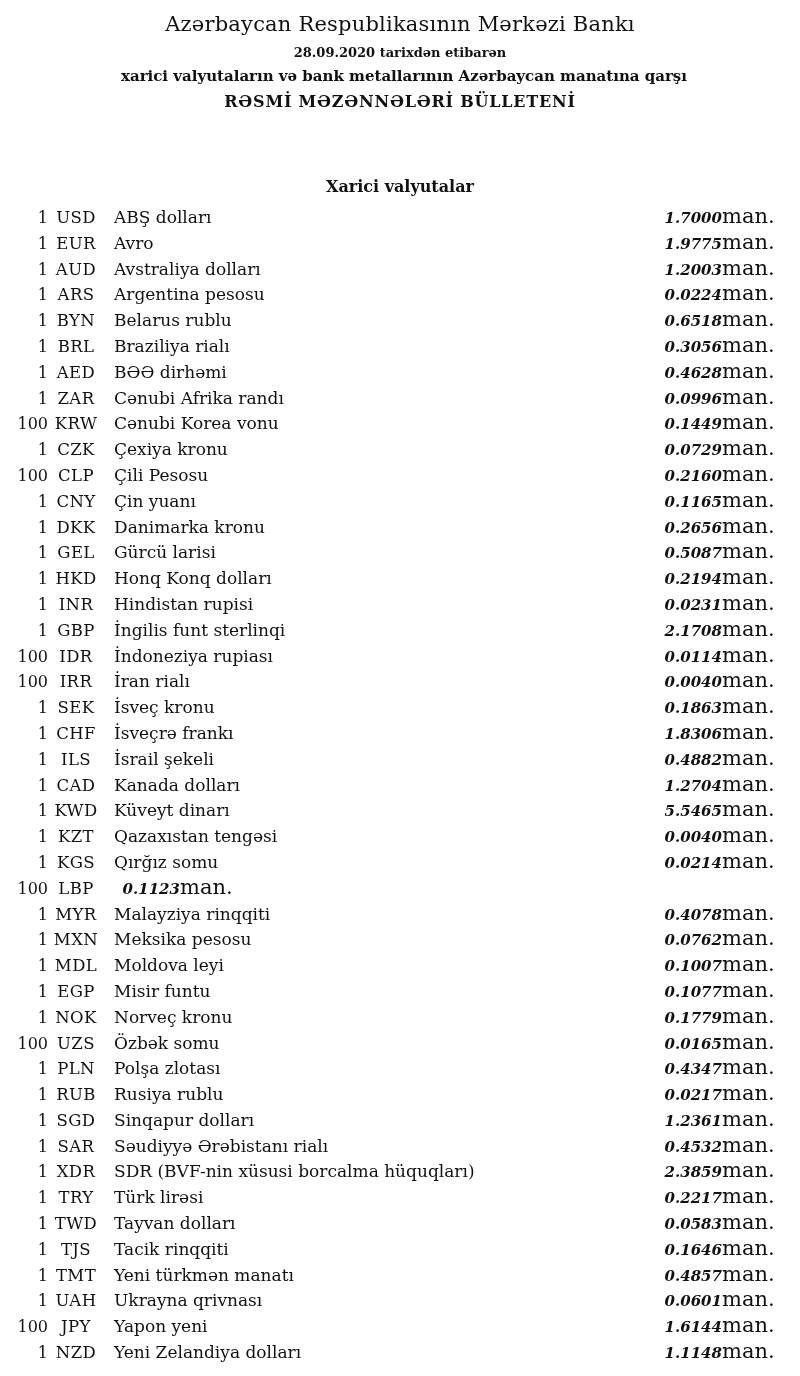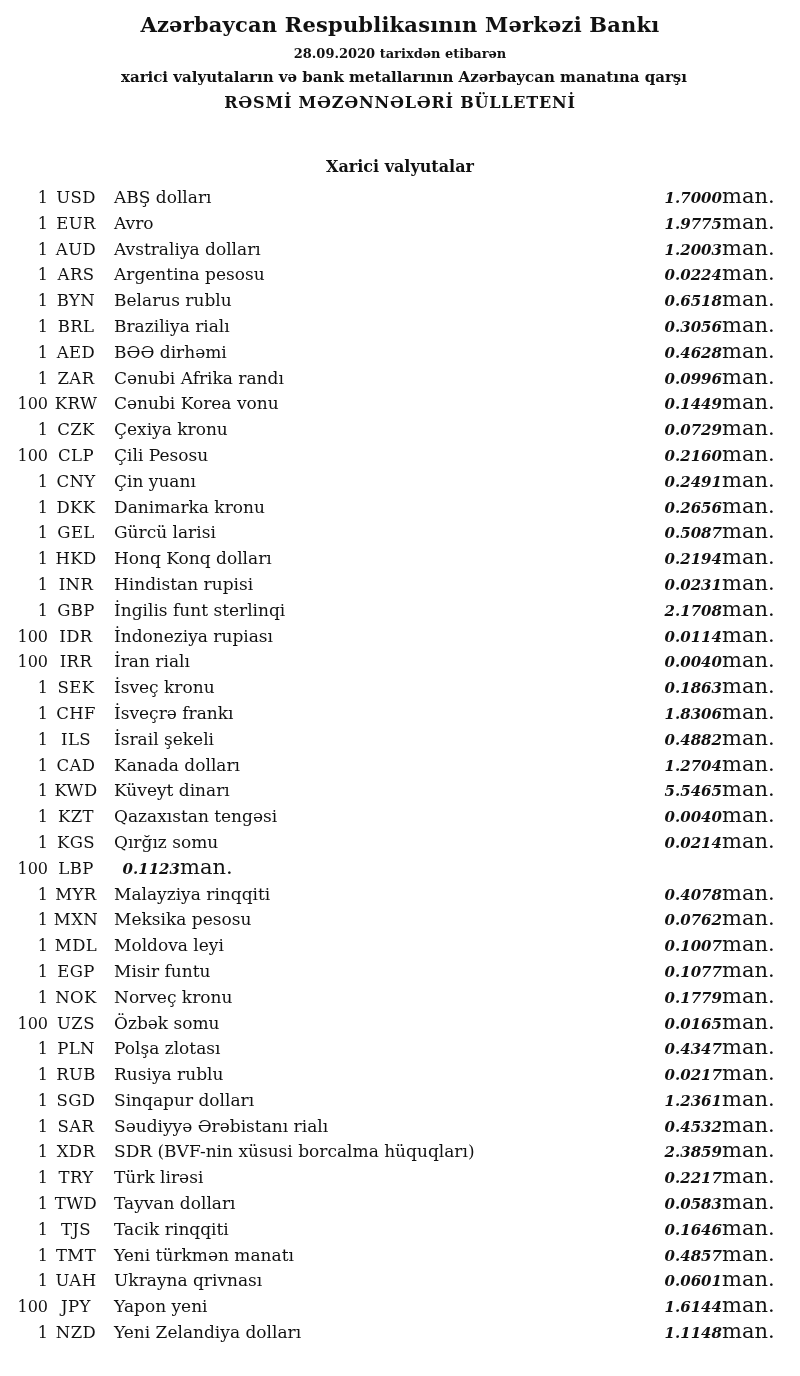--- a/index.html
+++ b/index.html
@@ -16,21 +16,21 @@
     box-sizing: border-box;
     background: #ffffff;
     padding-top: 12px;
     overflow: hidden;
   }
   .doc-header {
     text-align: center;
   }
   .bank-title {
     font-size: 21px;
-    font-weight: bold;
+    font-weight: normal;
     margin: 0 0 9px 0;
     letter-spacing: 0.2px;
   }
   .date-line {
     font-size: 13px;
     font-weight: bold;
     margin: 0 0 7px 0;
   }
   .subtitle-line {
     font-size: 15px;
@@ -40,21 +40,21 @@
   .bulletin-title {
     font-size: 16px;
     font-weight: bold;
     letter-spacing: 0.8px;
     margin: 0;
   }
   .section-title {
     text-align: center;
     font-size: 16px;
     font-weight: bold;
-    margin-top: 45px;
+    margin-top: 66px;
     margin-bottom: 8px;
   }
   .rates-table {
     box-sizing: border-box;
     width: 100%;
     padding: 0 30px 0 16px;
   }
   .row {
     display: flex;
     align-items: baseline;
@@ -183,21 +183,21 @@
         <span class="qty">100</span>
         <span class="code">CLP</span>
         <span class="name">Çili Pesosu</span>
         <span class="rate">0.2160</span>
         <span class="unit">man.</span>
       </div>
       <div class="row">
         <span class="qty">1</span>
         <span class="code">CNY</span>
         <span class="name">Çin yuanı</span>
-        <span class="rate">0.2491</span>
+        <span class="rate">0.1165</span>
         <span class="unit">man.</span>
       </div>
       <div class="row">
         <span class="qty">1</span>
         <span class="code">DKK</span>
         <span class="name">Danimarka kronu</span>
         <span class="rate">0.2656</span>
         <span class="unit">man.</span>
       </div>
       <div class="row">

